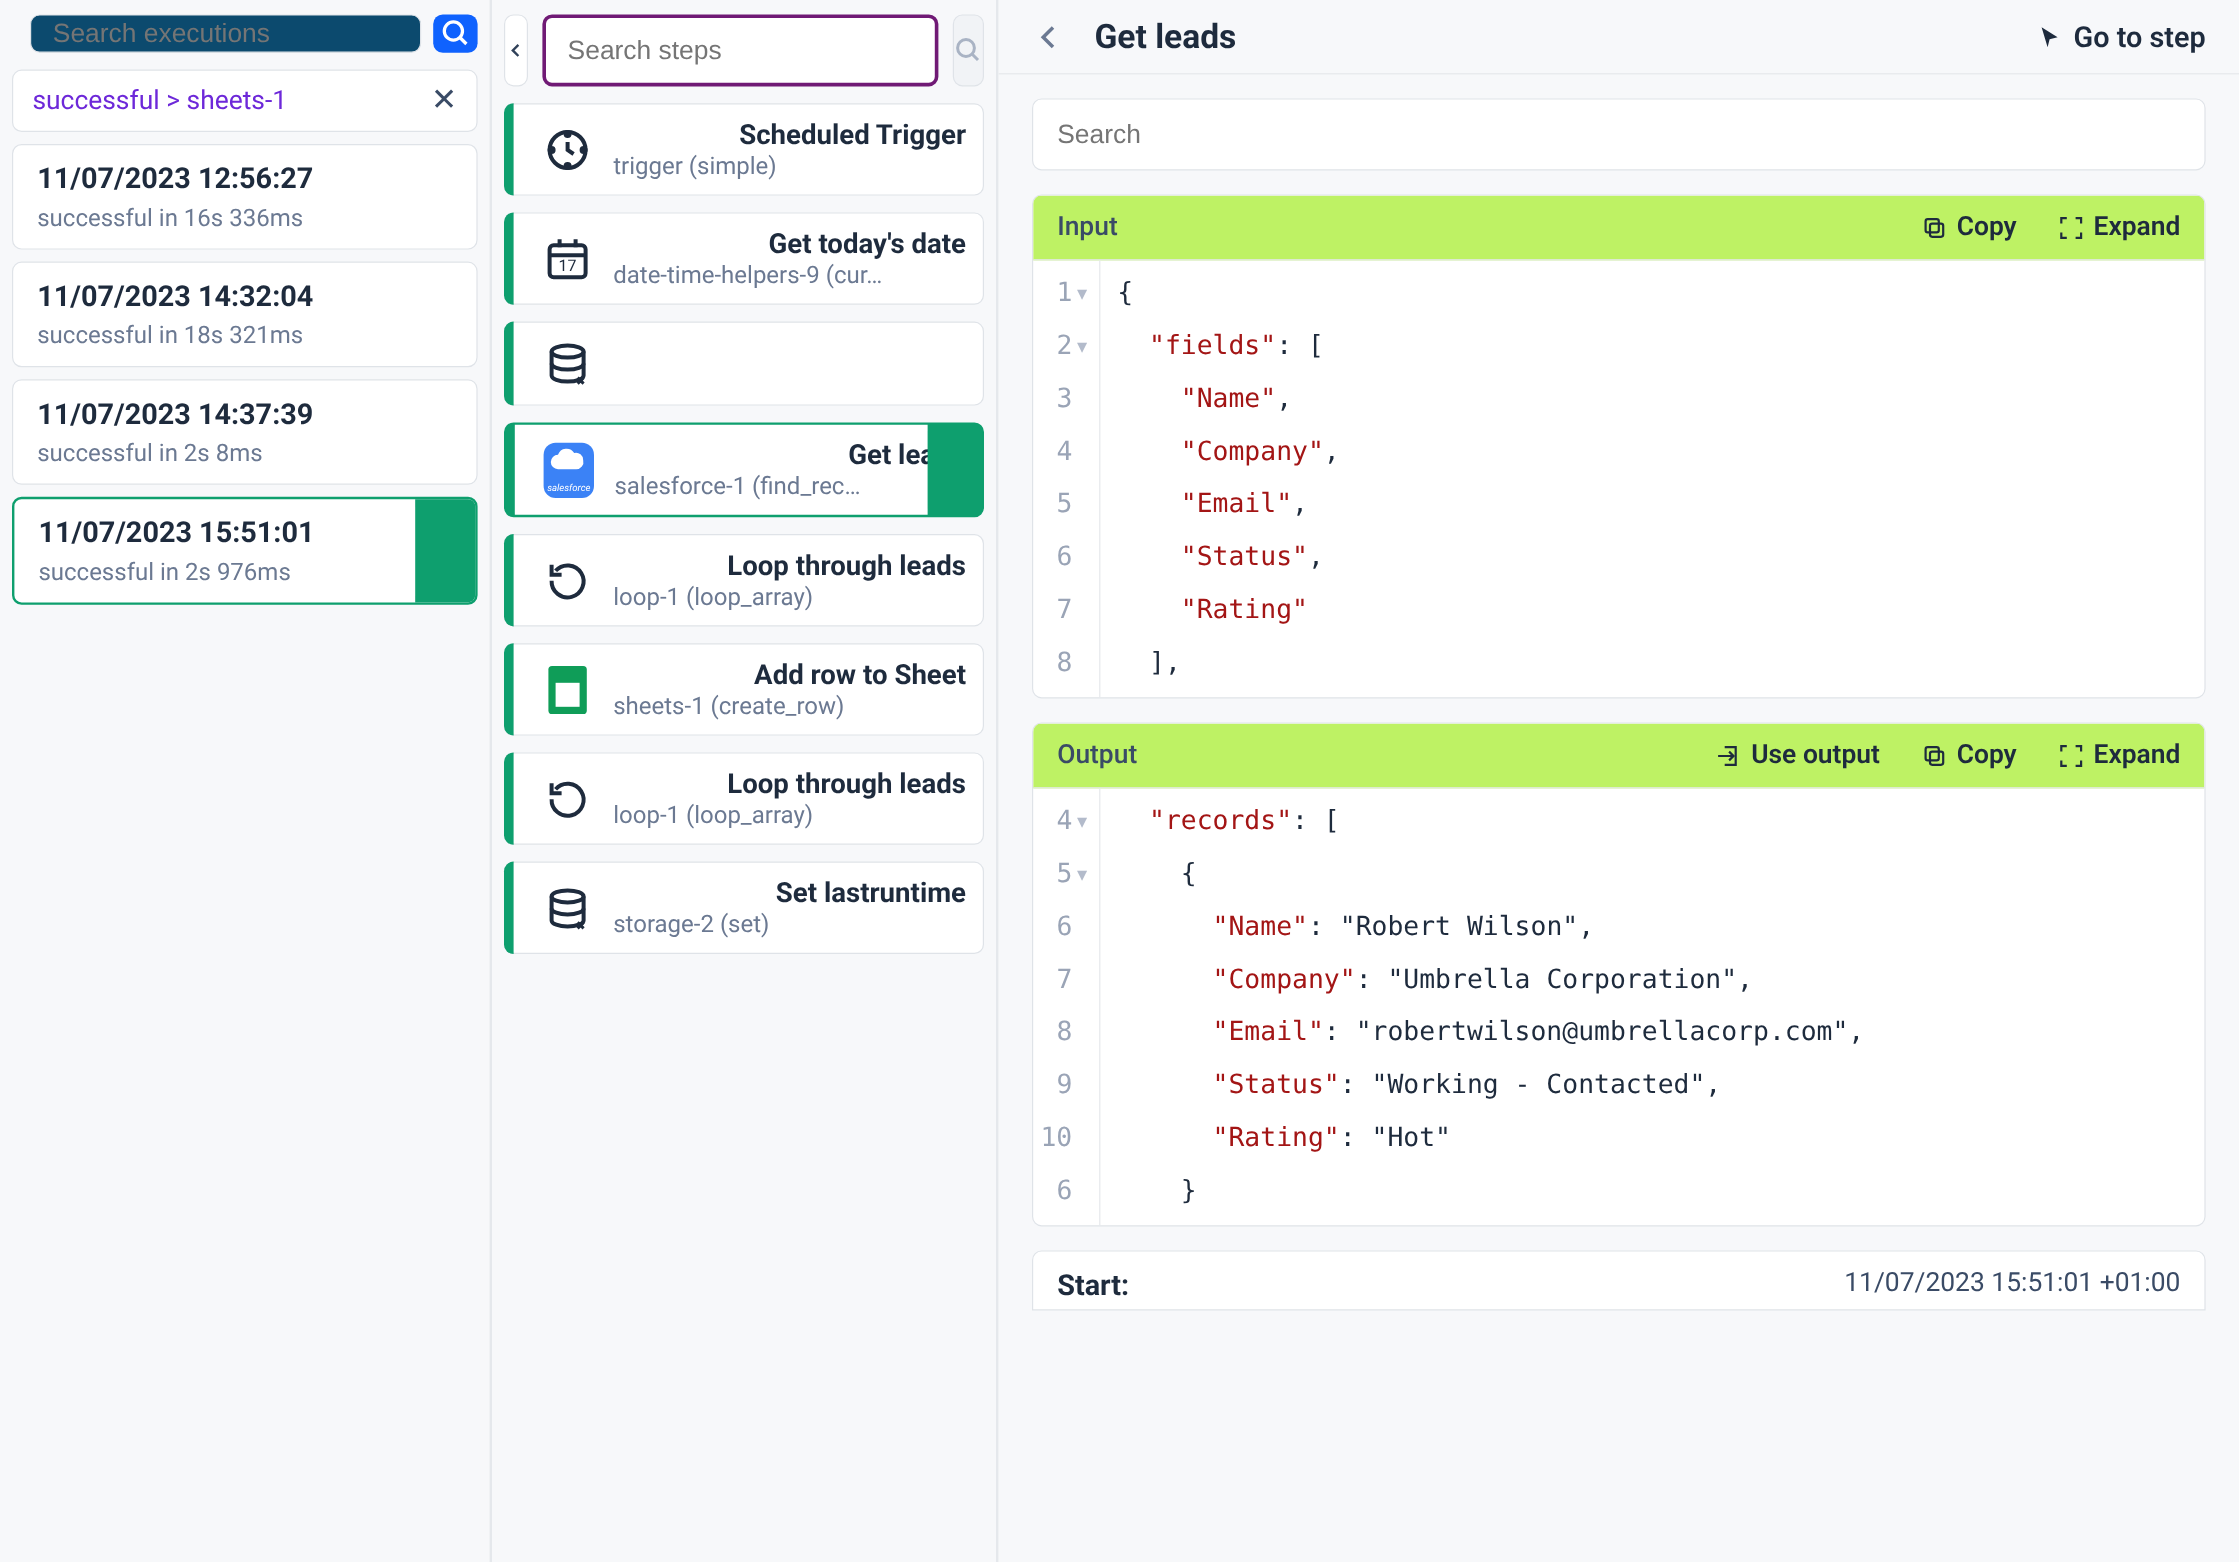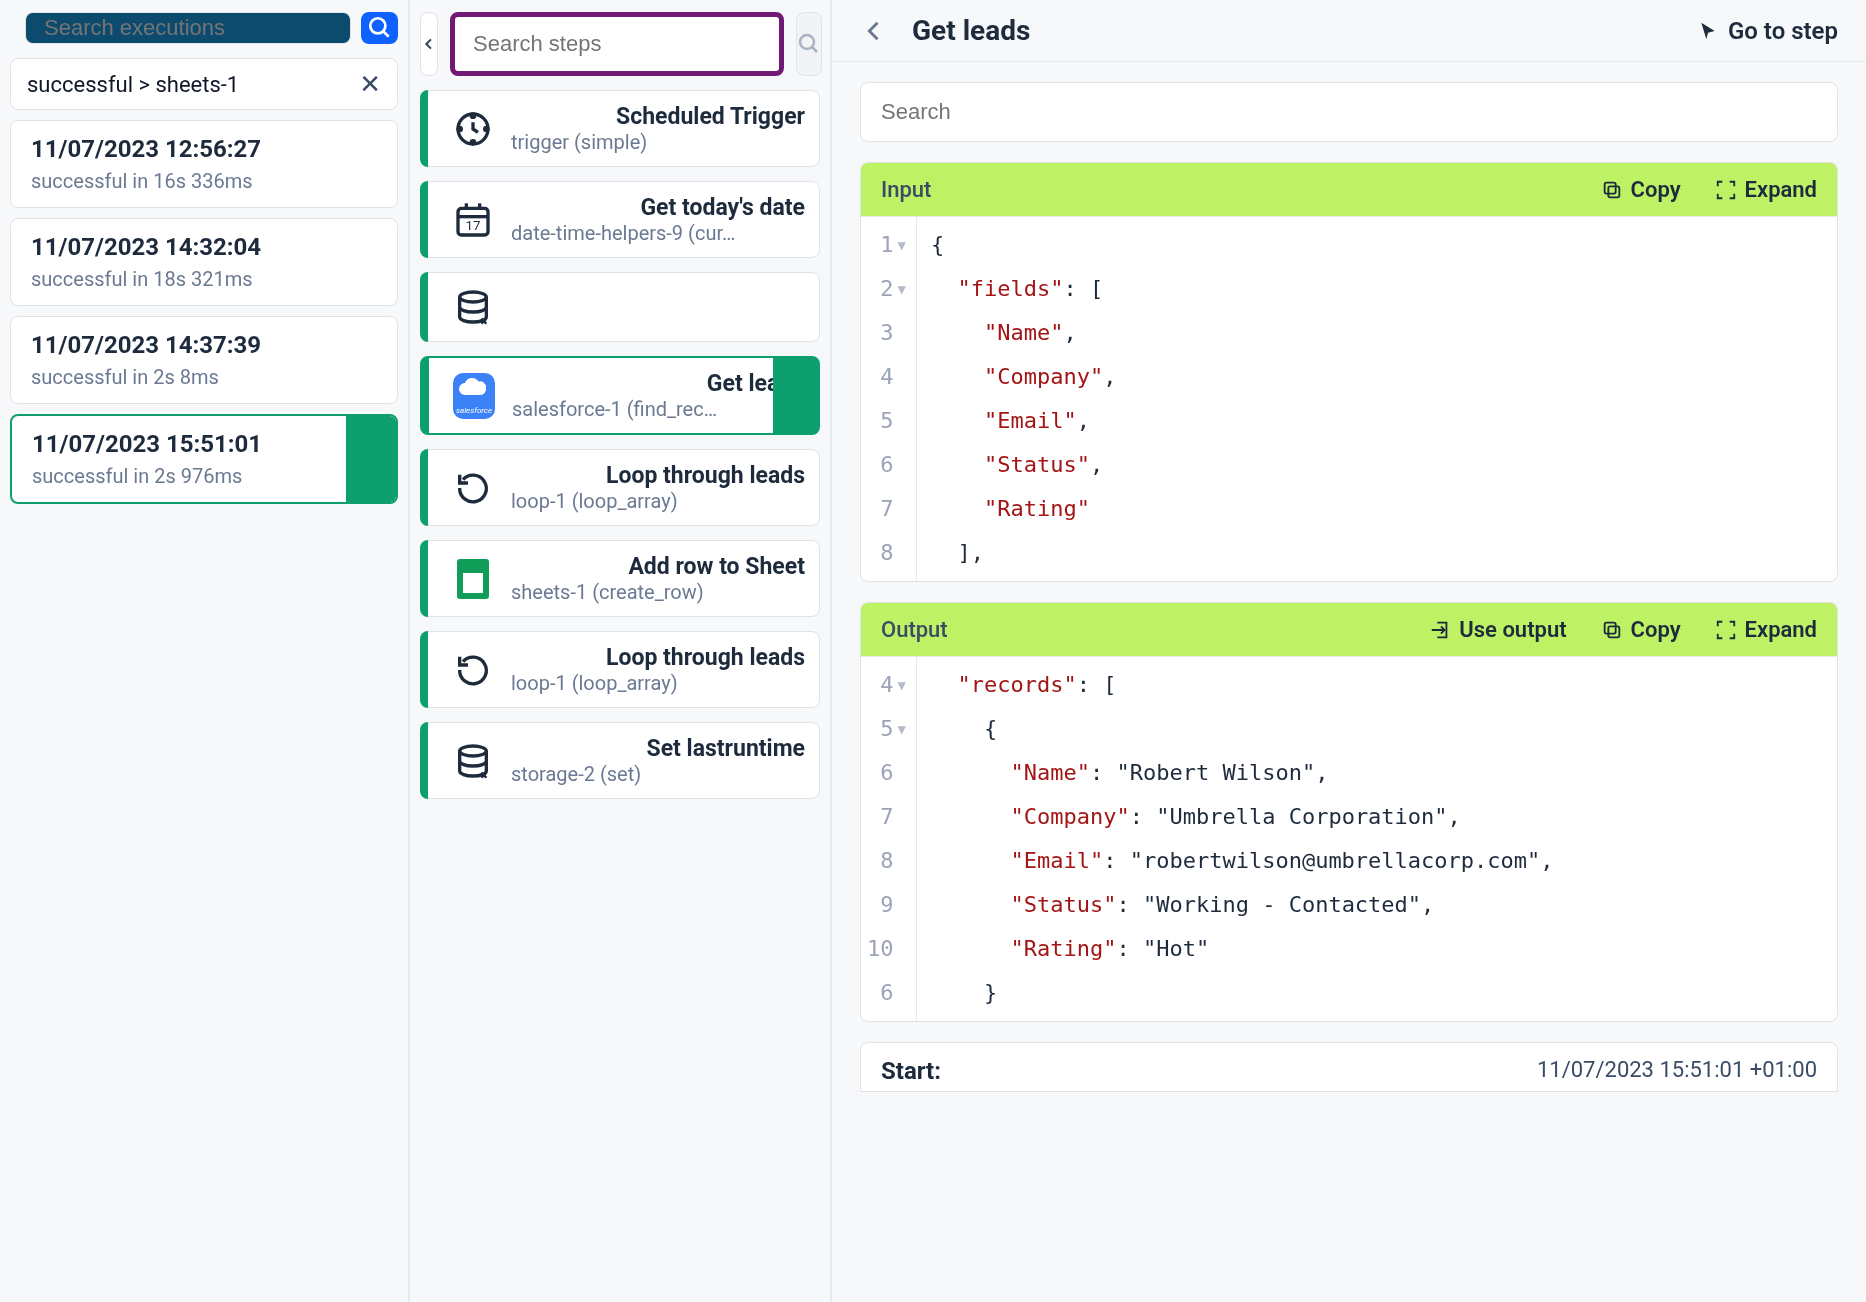--- a/index.html
+++ b/index.html
@@ -7,35 +7,35 @@
   body { display:flex; height:100%; font-size:20px; overflow:hidden; }
 
   
   .col-executions { width: 410px; border-right: 2px solid #e5e8ec; display:flex; flex-direction:column; padding:12px 6px 6px 6px; }
   .exec-searchrow { display:flex; gap:10px; padding:0 4px 14px 4px; }
   .exec-search { flex:1; border:1px solid #dfe3e8; border-radius:8px; padding:2px 18px; font-size:22px; color:#8b95a6; background:#0c4a6e;margin-left:15px; }
   .exec-searchbtn { width:86px; border:none; border-radius:8px; background:#0f62fe; color:#fff; display:flex; align-items:center; justify-content:center; cursor:pointer; }
   .exec-searchbtn svg { width:26px; height:26px; stroke:#fff; fill:none; stroke-width:2.5; }
 
   .breadcrumb-chip { display:flex; align-items:center; justify-content:space-between; border:1px solid #dfe3e8; border-radius:8px; padding:12px 16px; margin:0 4px 10px 4px; background:#fff; }
-  .breadcrumb-chip .txt { font-size:22px; color:#0f172a; }
+  .breadcrumb-chip .txt { font-size:22px; color:#6d28d9; }
   .breadcrumb-chip .close { color:#3a4b66; font-size:26px; line-height:1; cursor:pointer; }
 
   .exec-item { border:1.5px solid #dfe3e8; border-radius:8px; padding:14px 20px; margin:0 4px 10px 4px; background:#fff; position:relative; cursor:pointer; }
   .exec-item .ts { font-weight:700; font-size:24px; color:#1e2b3d; margin-bottom:6px; }
   .exec-item .status { font-size:20px; color:#6b7992; }
   .exec-item.selected { border:2.5px solid #0e9f6e; }
   .exec-item.selected::after { content:""; position:absolute; right:0; top:0; bottom:0; width:50px; background:#0e9f6e; border-radius:0 6px 6px 0; }
 
   
   .col-steps { width: 422px; border-right:2px solid #e5e8ec; display:flex; flex-direction:column; padding:12px 10px 6px 10px; }
   .steps-searchrow { display:flex; gap:12px; margin-bottom:14px; }
   .steps-back { width:60px; border:1px solid #dfe3e8; border-radius:8px; background:#fff; display:flex; align-items:center; justify-content:center; cursor:pointer; }
   .steps-back svg { width:16px; height:16px; stroke:#304159; stroke-width:3; fill:none; }
-  .steps-search { flex:1; border:5px solid #701a75; border-radius:8px; padding:14px 18px; font-size:22px; color:#8b95a6; background:#fff; }
+  .steps-search { flex:1; border:3px solid #701a75; border-radius:8px; padding:14px 18px; font-size:22px; color:#8b95a6; background:#fff; }
   .steps-searchbtn { width:70px; border:1px solid #dfe3e8; border-radius:8px; background:#f1f3f6; display:flex; align-items:center; justify-content:center; cursor:pointer; }
   .steps-searchbtn svg { width:24px; height:24px; stroke:#a9b3c4; fill:none; stroke-width:2.5; }
 
   .step-card { display:flex; align-items:center; gap:16px; border:1.5px solid #dfe3e8; border-radius:8px; padding:12px 14px; margin-bottom:14px; background:#fff; position:relative; cursor:pointer; }
   .step-card::before { content:""; position:absolute; left:-1px; top:-1px; bottom:-1px; width:8px; background:#0e9f6e; border-radius:8px 0 0 8px; }
   .step-card.selected { border:2.5px solid #0e9f6e; }
   .step-card.selected::after { content:""; position:absolute; right:-1px; top:-1px; bottom:-1px; width:46px; background:#0e9f6e; border-radius:0 6px 6px 0; }
   .step-icon { width:44px; height:44px; flex:none; display:flex; align-items:center; justify-content:center; margin-left:16px; }
   .step-icon svg { width:40px; height:40px; stroke:#1e2b3d; fill:none; stroke-width:2; }
   .sf-cloud { background:#3b82f6; border-radius:10px; padding:4px 2px; }

